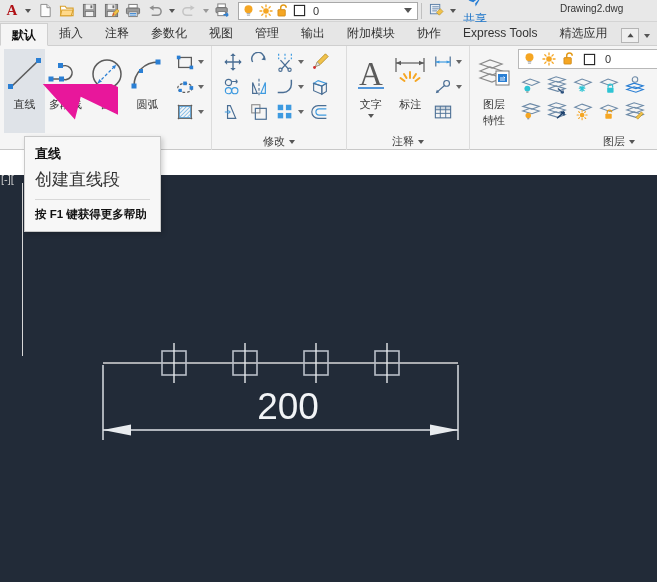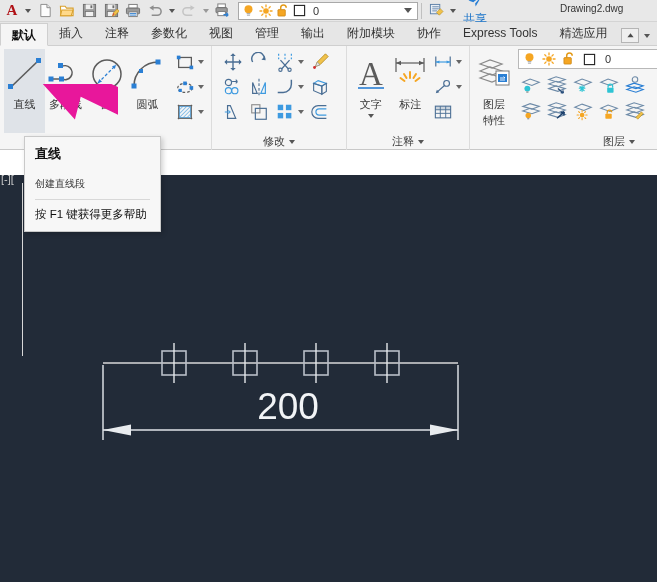--- a/index.html
+++ b/index.html
@@ -133,25 +133,25 @@
   .layer-panel-top .lp-val { font-size: 11px; color: #333; padding-left: 6px; }
 
   
   .tooltip {
     position: absolute; left: 24px; top: 136px; width: 137px;
     background: #f7f7f7; border: 1px solid #c9c9c9;
     box-shadow: 2px 2px 5px rgba(0,0,0,0.18); z-index: 40;
     padding: 8px 10px 9px 10px;
   }
   .tt-title { font-size: 13px; font-weight: bold; color: #111; }
-  .tt-desc { font-size: 10px; color: #333; margin-top: 14px; }
+  .tt-desc { font-size: 17px; color: #333; margin-top: 5px; }
   .tt-rule { height: 1px; background: #d8d8d8; margin: 8px 0 6px 0; }
   .tt-cmdrow { display: flex; align-items: center; gap: 6px; }
   .tt-cmd { font-size: 12px; font-weight: bold; color: #111; }
-  .tt-help { font-size: 11.5px; font-weight: normal; color: #111; margin-top: 7px; }
+  .tt-help { font-size: 11.5px; font-weight: bold; color: #111; margin-top: 7px; }
 
   
   .canvas {
     position: absolute; left: 0; top: 175px;
     width: 657px; height: 407px; background: #222b38;
     overflow: hidden;
   }
   .vp-label {
     position: absolute; left: 1px; top: -2px; font-size: 11px;
     color: #c8c8c8; white-space: nowrap;

